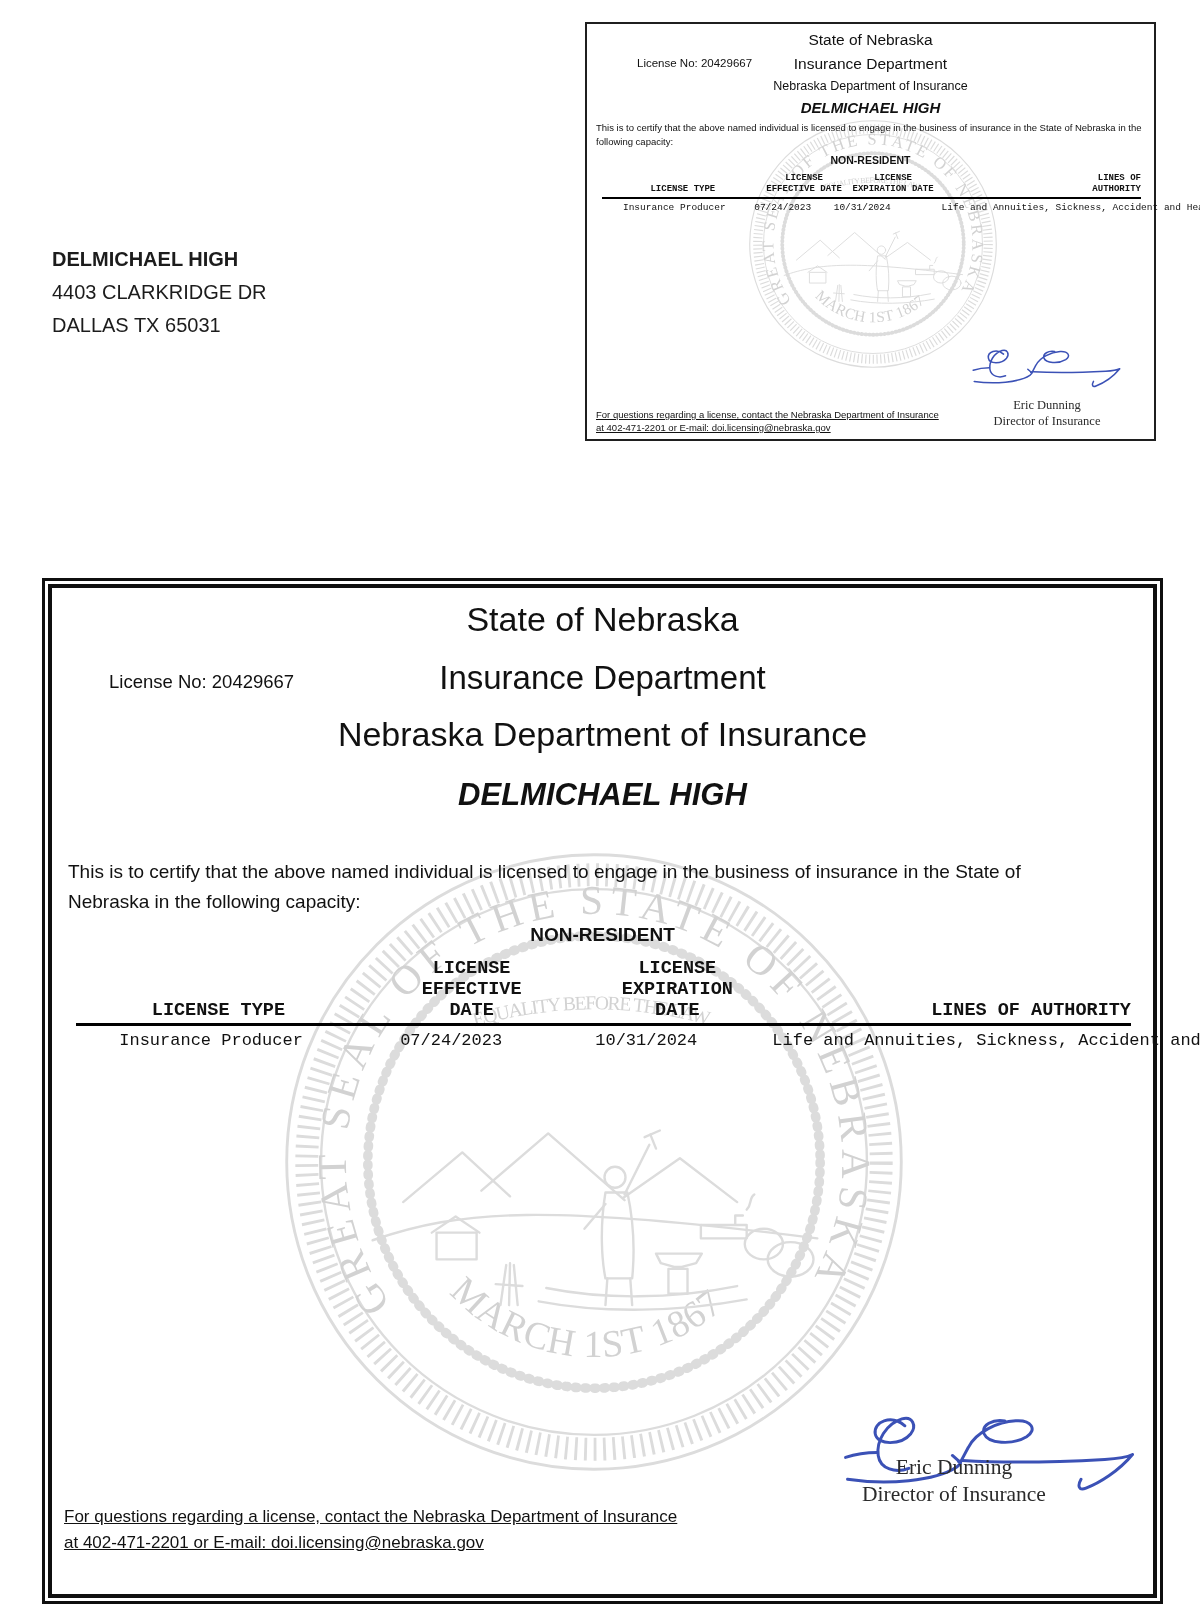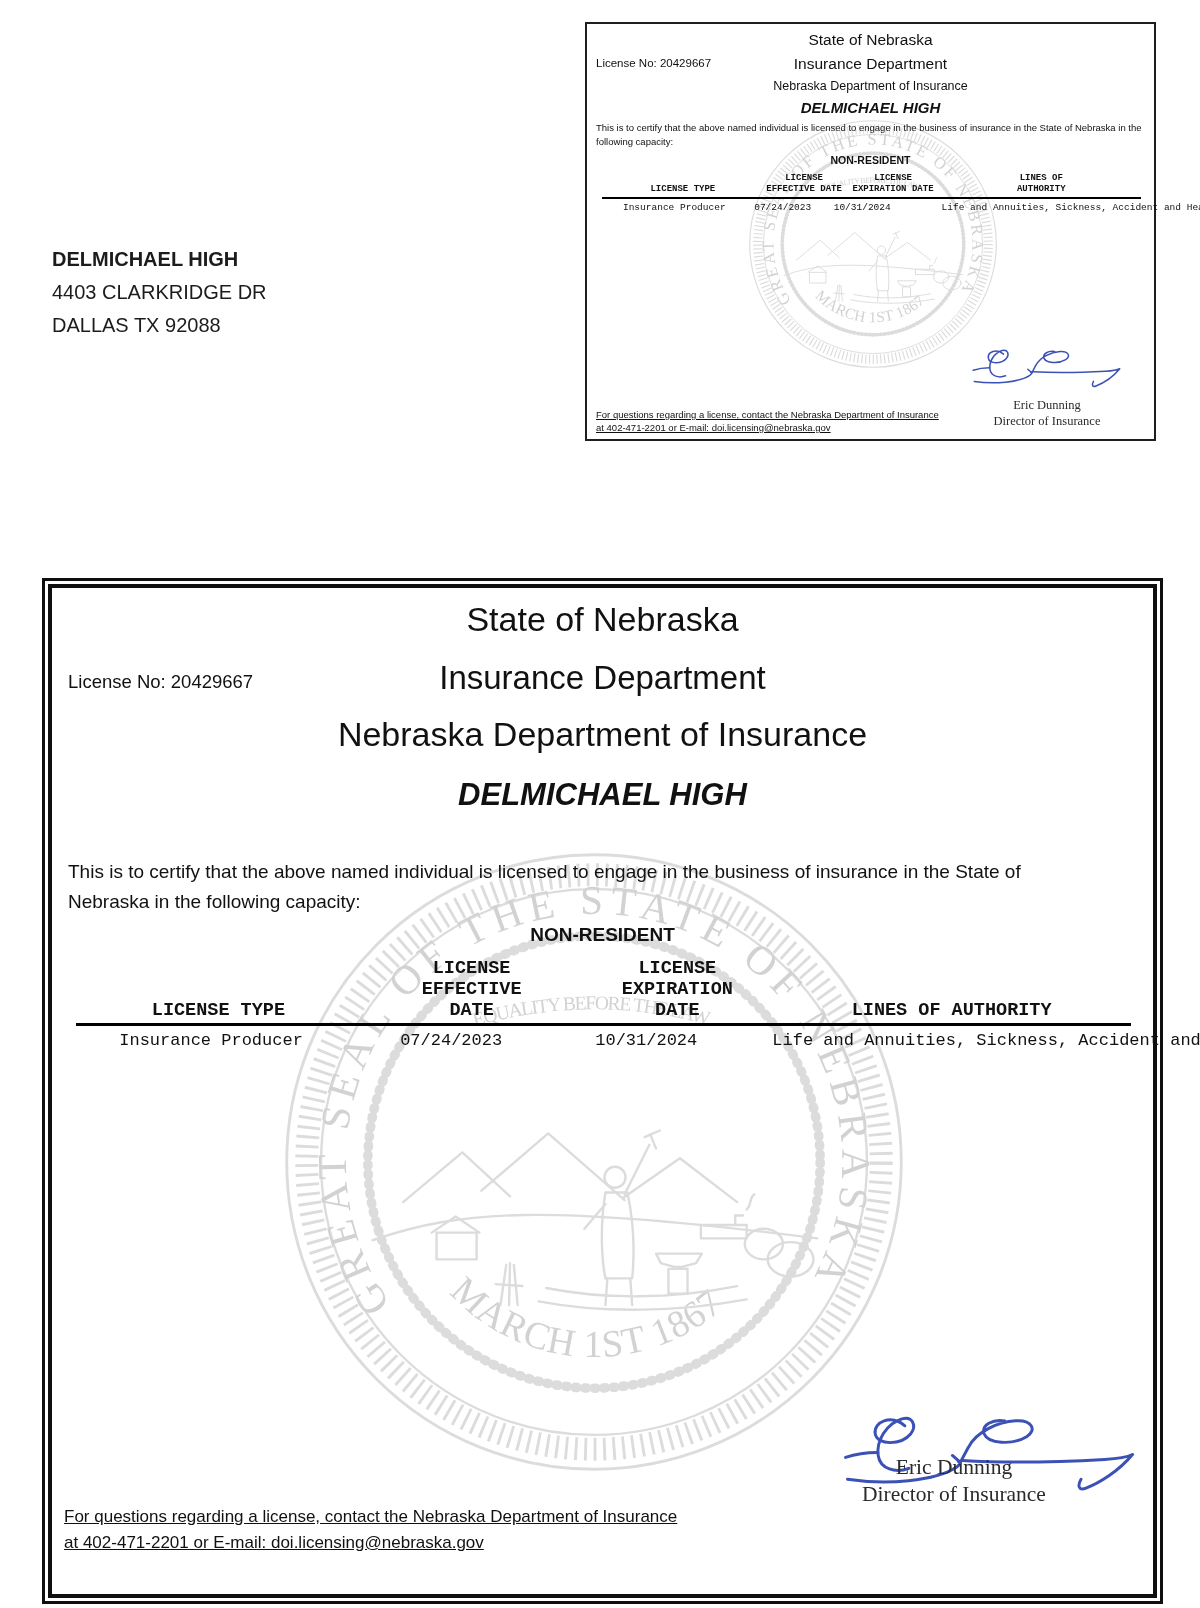--- a/index.html
+++ b/index.html
@@ -8,25 +8,25 @@
   
   .address{position:absolute;left:52px;top:243px;font-size:20px;line-height:33px;color:#1c1c1c;}
   .address .addr-name{font-weight:bold;}
 
   
   .cert{position:absolute;background:#fff;}
   .cert-content{position:relative;width:100%;height:100%;box-sizing:border-box;}
   .c-center{text-align:center;}
   .c-name{font-weight:bold;font-style:italic;}
   .row2{position:relative;}
-  .license-no{position:absolute;}
+  .license-no{position:absolute;margin-left:41px;}
   .thead{display:flex;align-items:flex-end;border-bottom:3px solid #000;font-weight:bold;}
   .trow{display:flex;}
   .tc{text-align:center;font-family:Liberation Mono, monospace;}
-  .tc.c1{width:27%;} .tc.c2{width:21%;} .tc.c3{width:18%;} .tc.c4{width:34%;}
+  .tc.c1{width:27%;} .tc.c2{width:21%;} .tc.c3{width:18%;} .tc.c4{width:34%;text-align:right;}
   .hdr-span{display:inline-block;}
   .nowrap{white-space:nowrap;margin-left:36px;}
   .seal{position:absolute;z-index:0;pointer-events:none;}
   .fg{position:relative;z-index:1;}
   .sig{position:absolute;z-index:2;}
   .signer{position:absolute;text-align:center;font-family:"Liberation Serif",serif;color:#2b2b2b;z-index:2;}
   .footer-note{position:absolute;z-index:2;text-decoration:underline;}
 
   
   .cert-sm{left:585px;top:22px;width:567px;height:415px;border:2px solid #1f1f1f;}
@@ -75,21 +75,21 @@
   .seal text{fill:#d2d2d2;font-family:"Liberation Serif",serif;}
   .sig svg{width:100%;height:100%;}
   .sig path{fill:none;stroke:#3b51b6;stroke-width:3;stroke-linecap:round;stroke-linejoin:round;}
 </style>
 </head>
 <body>
 
 <div class="address">
   <div class="addr-name">DELMICHAEL HIGH</div>
   <div>4403 CLARKRIDGE DR</div>
-  <div>DALLAS TX 92088</div>
+  <div>DALLAS TX 65031</div>
 </div>
 
 <div class="cert cert-sm">
   <div class="cert-content">
 
     <div class="seal">
       <svg viewBox="0 0 700 700" aria-hidden="true">
         <circle class="ring" cx="350" cy="350" r="322" stroke-width="3"></circle>
         <circle class="ring" cx="350" cy="350" r="301" stroke-width="24" stroke-dasharray="3 7"></circle>
         <circle class="ring" cx="350" cy="350" r="286" stroke-width="2.5"></circle>

